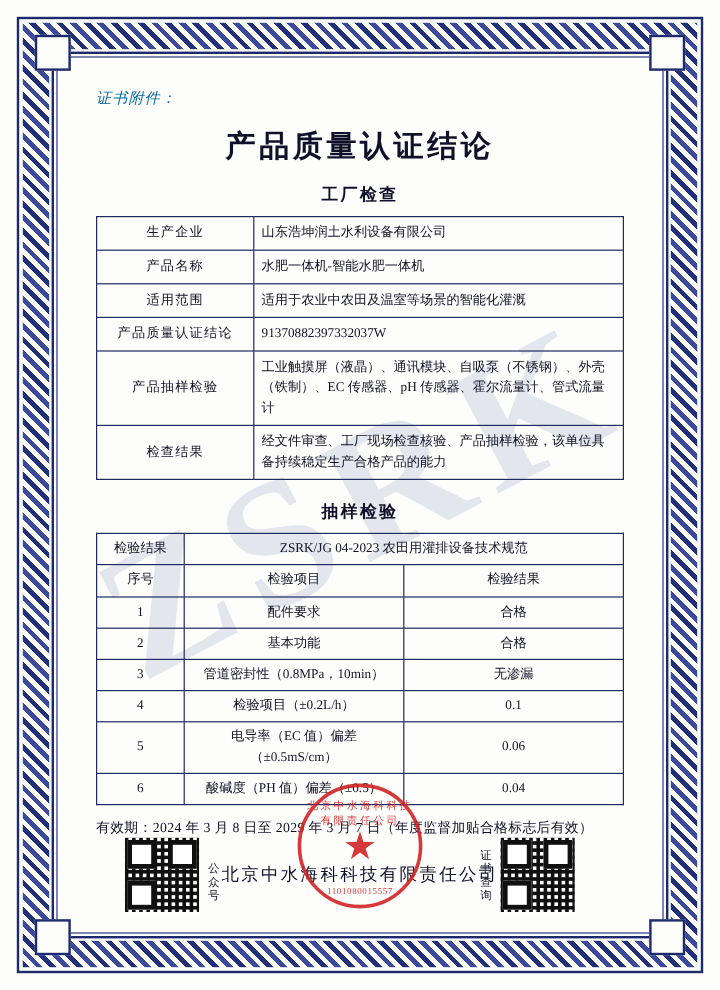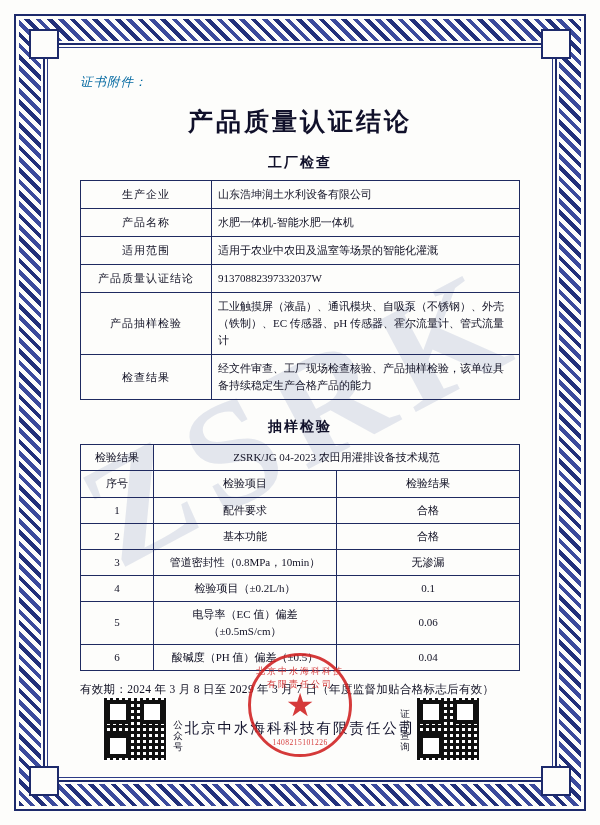--- a/index.html
+++ b/index.html
@@ -362,21 +362,21 @@
       <div class="qr-block left">
         <div class="qr">
           <div class="qr-eye3"></div>
         </div>
         <div class="qr-caption">公众号</div>
       </div>
 
       <div class="seal">
         <div class="seal-text-top">北京中水海科科技有限责任公司</div>
         <div class="seal-star">★</div>
-        <div class="seal-text-bottom">1408215101226</div>
+        <div class="seal-text-bottom">1101080015557</div>
       </div>
 
       <div class="qr-block right">
         <div class="qr">
           <div class="qr-eye3"></div>
         </div>
         <div class="qr-caption">证书查询</div>
       </div>
 
     </div>

